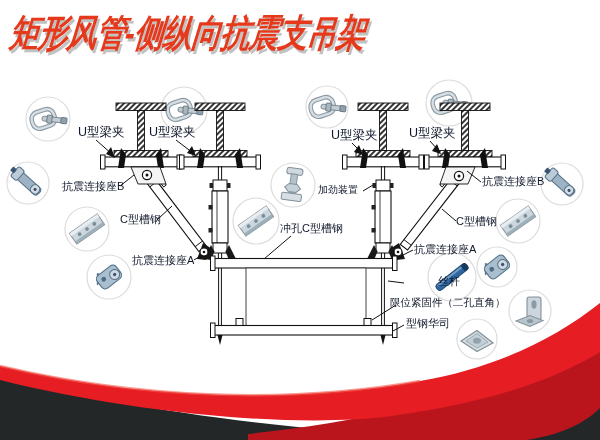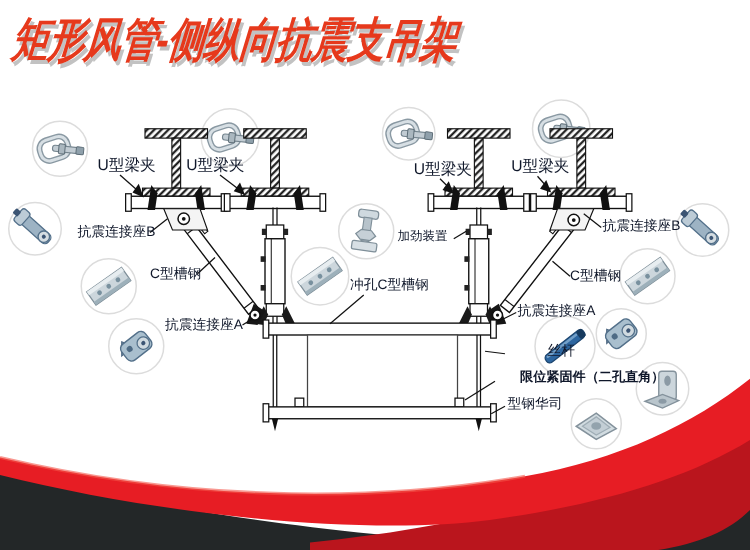--- a/index.html
+++ b/index.html
@@ -298,18 +298,18 @@
       <div class="part-label" style="left: 409px; top: 127px; font-size: 12.5px;">U型梁夹</div>
       <div class="part-label" style="left: 62px; top: 181px; font-size: 11px;">抗震连接座B</div>
       <div class="part-label" style="left: 120px; top: 214px; font-size: 11px;">C型槽钢</div>
       <div class="part-label" style="left: 132px; top: 255px; font-size: 11px;">抗震连接座A</div>
       <div class="part-label" style="left: 318px; top: 185px; font-size: 10px;">加劲装置</div>
       <div class="part-label" style="left: 280px; top: 223px; font-size: 11px;">冲孔C型槽钢</div>
       <div class="part-label" style="left: 482px; top: 176px; font-size: 11px;">抗震连接座B</div>
       <div class="part-label" style="left: 456px; top: 216px; font-size: 11px;">C型槽钢</div>
       <div class="part-label" style="left: 414px; top: 244px; font-size: 11px;">抗震连接座A</div>
       <div class="part-label" style="left: 406px; top: 276px; font-size: 11px; margin-left: 32px;">丝杆</div>
-      <div class="part-label" style="left: 416px; top: 297px; font-size: 10.5px; font-weight: bold;">限位紧固件（二孔直角）</div>
+      <div class="part-label" style="left: 390px; top: 297px; font-size: 10.5px;">限位紧固件（二孔直角）</div>
       <div class="part-label" style="left: 406px; top: 318px; font-size: 11px; text-align: right;">型钢华司</div>
     </div>
 
   <div class="title" style="color: rgb(230, 57, 28); text-shadow: rgb(194, 194, 194) 3px 3px 0px;">矩形风管-侧纵向抗震支吊架</div>
 </div>
 
 </body></html>

